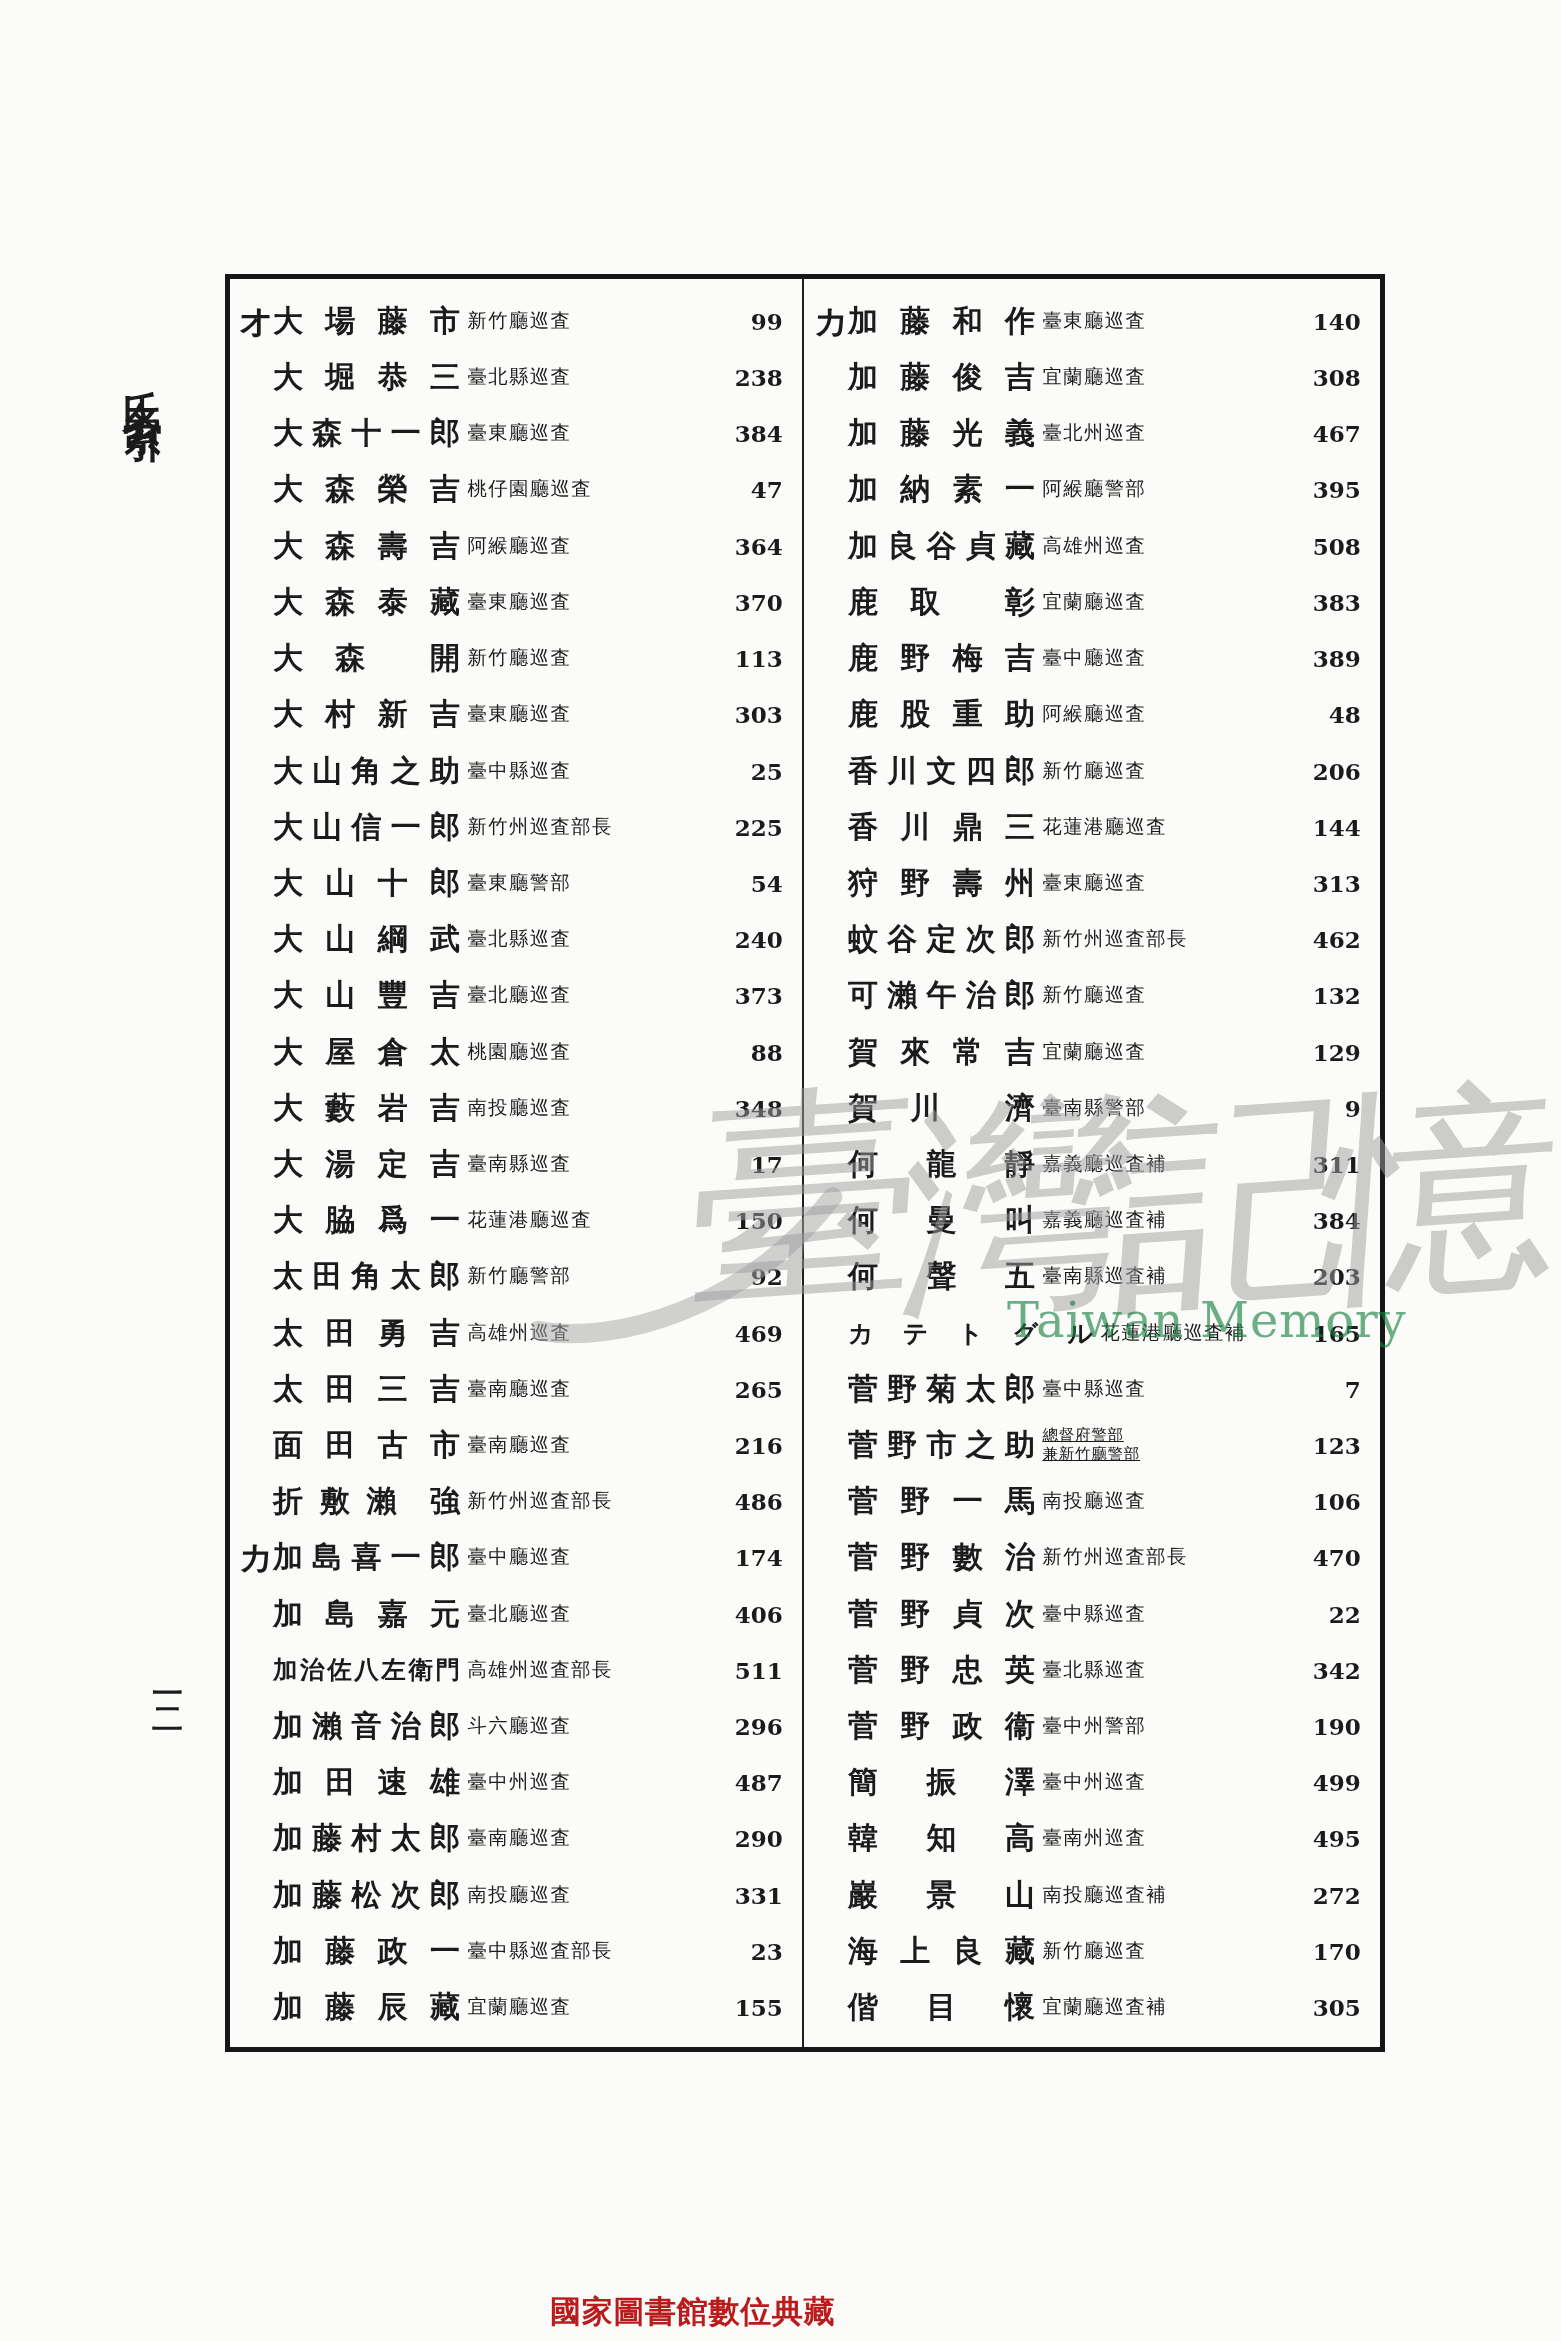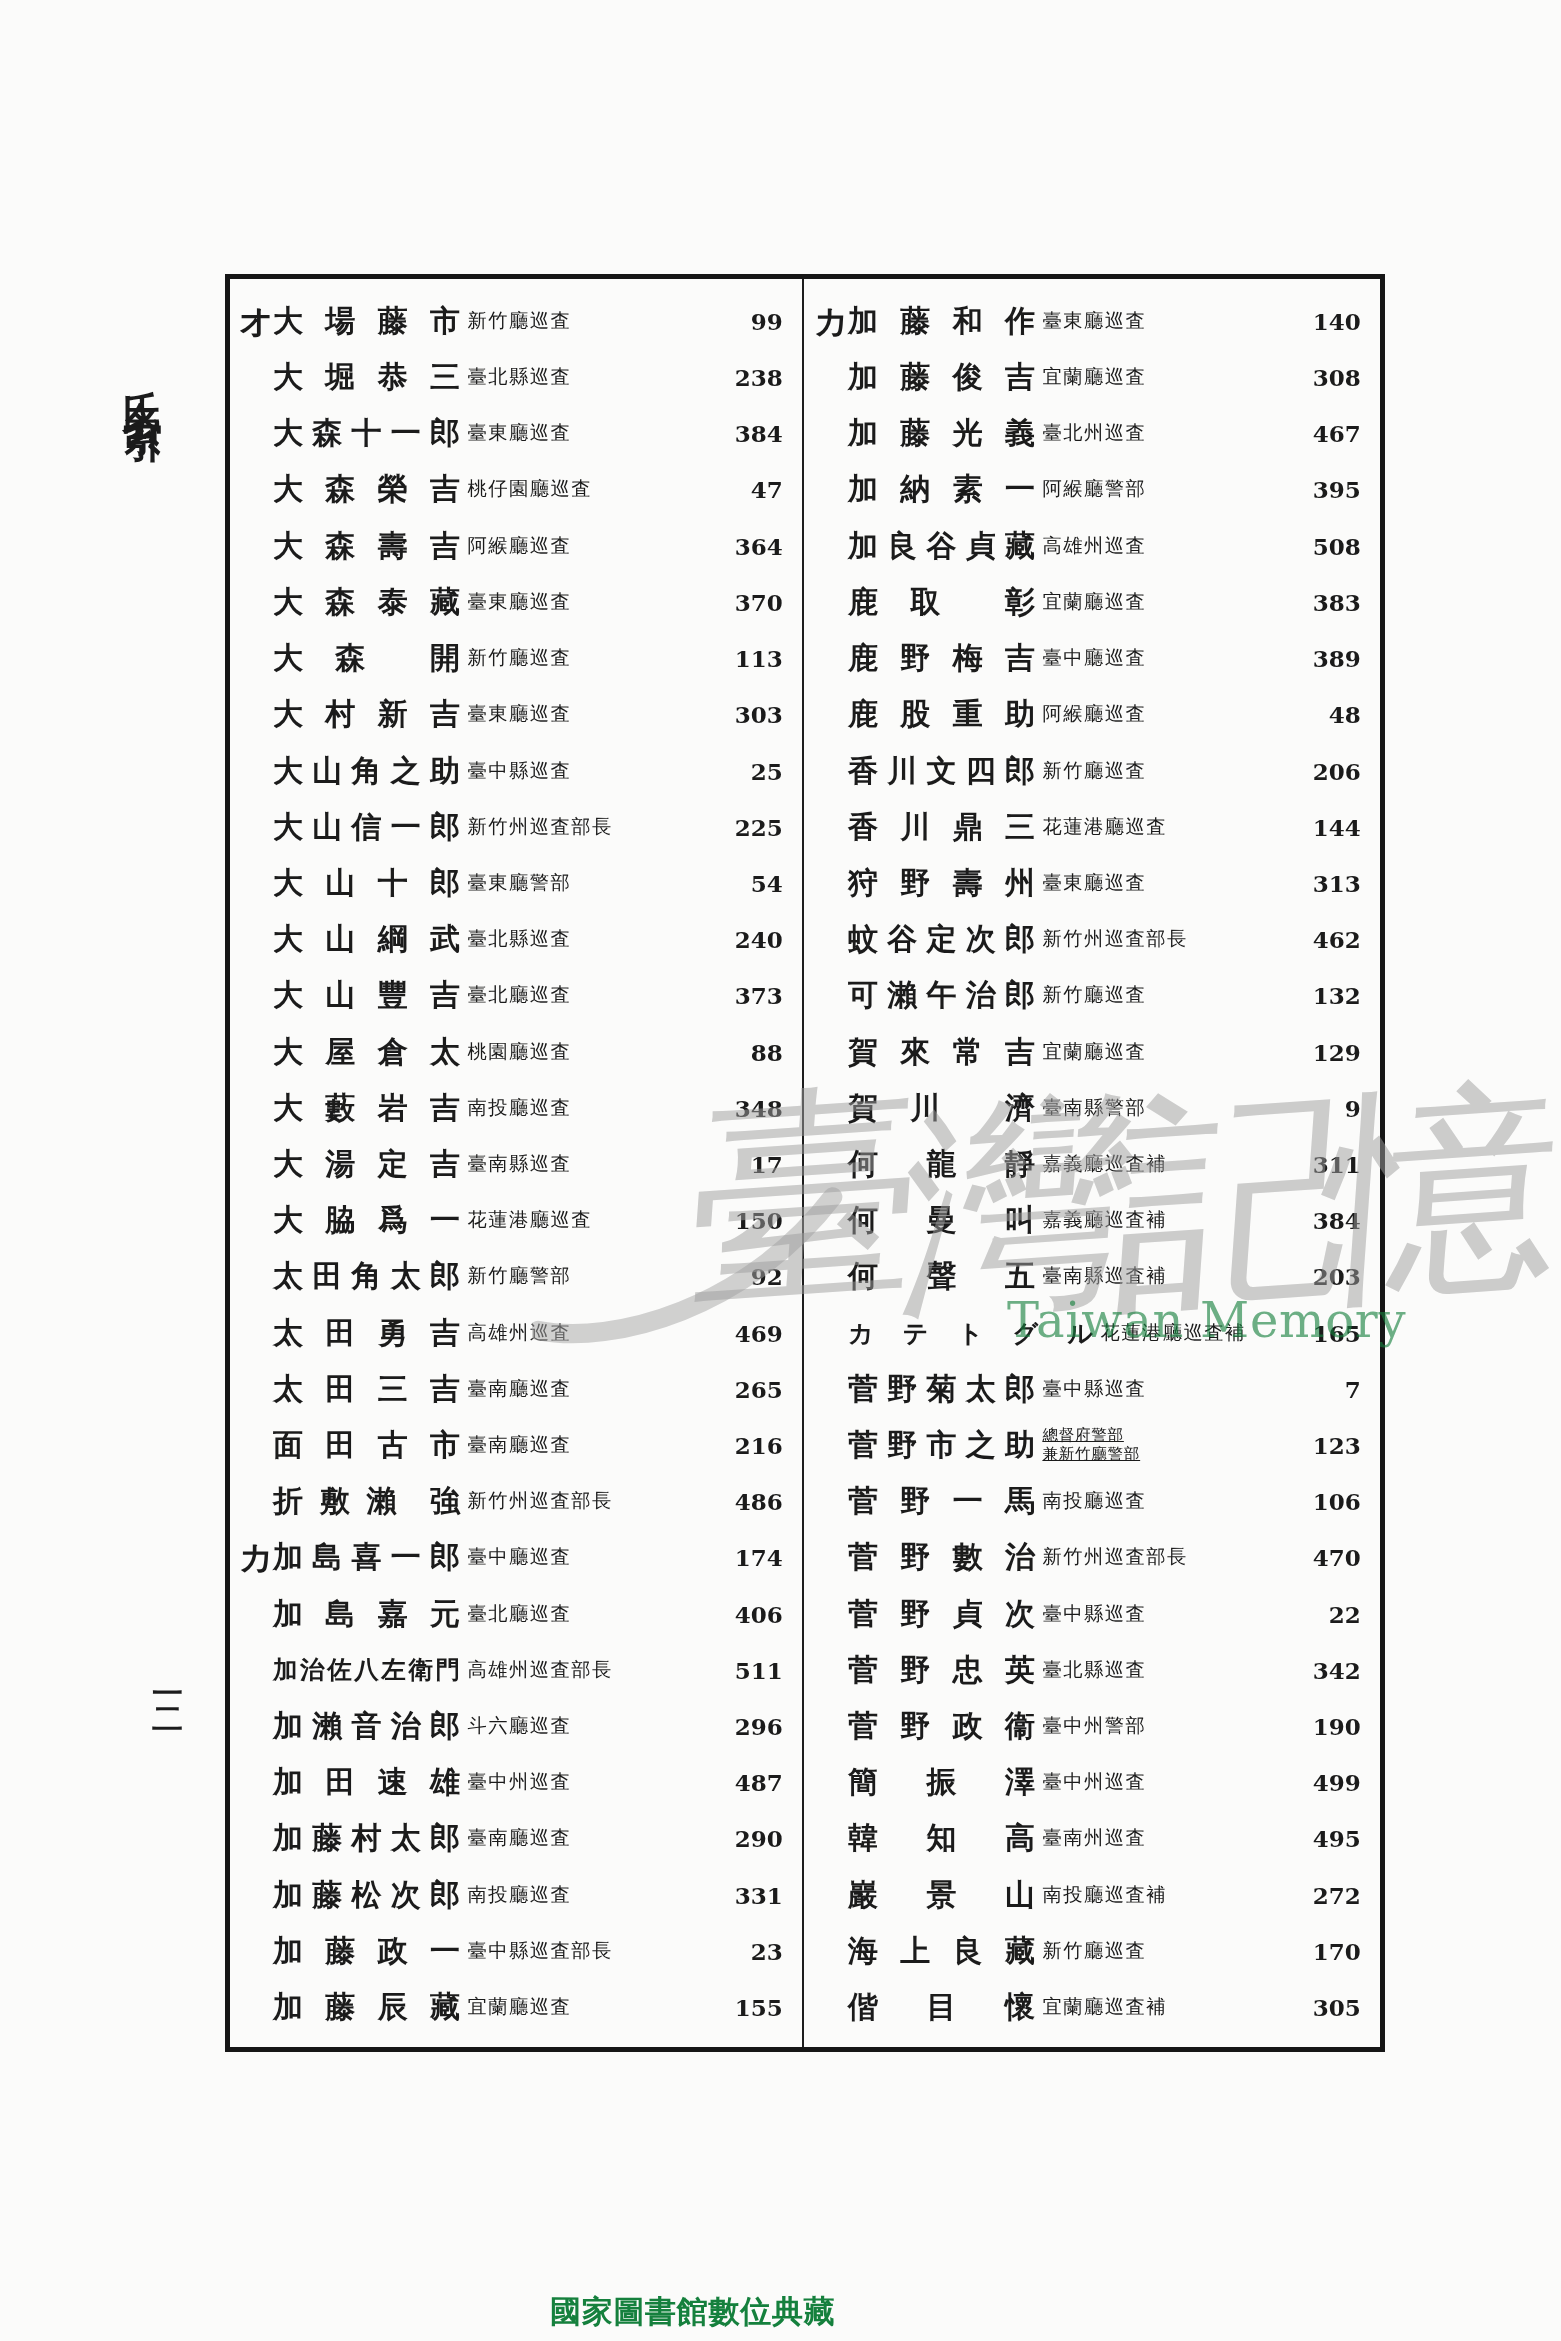--- a/index.html
+++ b/index.html
@@ -45,21 +45,21 @@
     transform:skewX(-8deg) rotate(-4deg);font-weight:500;
     font-family:"DejaVu Serif","Liberation Serif",serif;
   }
   .wm-latin{
     position:absolute;left:1007px;top:1292px;font-size:48px;color:#15803d;opacity:.62;
     letter-spacing:0.7px;font-family:"DejaVu Serif","Liberation Serif",serif;
   }
   .wm-tail{position:absolute;left:532px;top:1156px;opacity:.5;}
   
   .bottom-caption{
-    position:absolute;left:550px;top:2291px;font-size:31px;color:#15803d;
+    position:absolute;left:550px;top:2291px;font-size:31px;color:#b91c1c;
     letter-spacing:0.7px;font-weight:600;
   }
 </style>
 </head>
 <body>
 
 <div class="margin-title">氏名索引</div>
 
 <div class="margin-page">一二</div>
 

